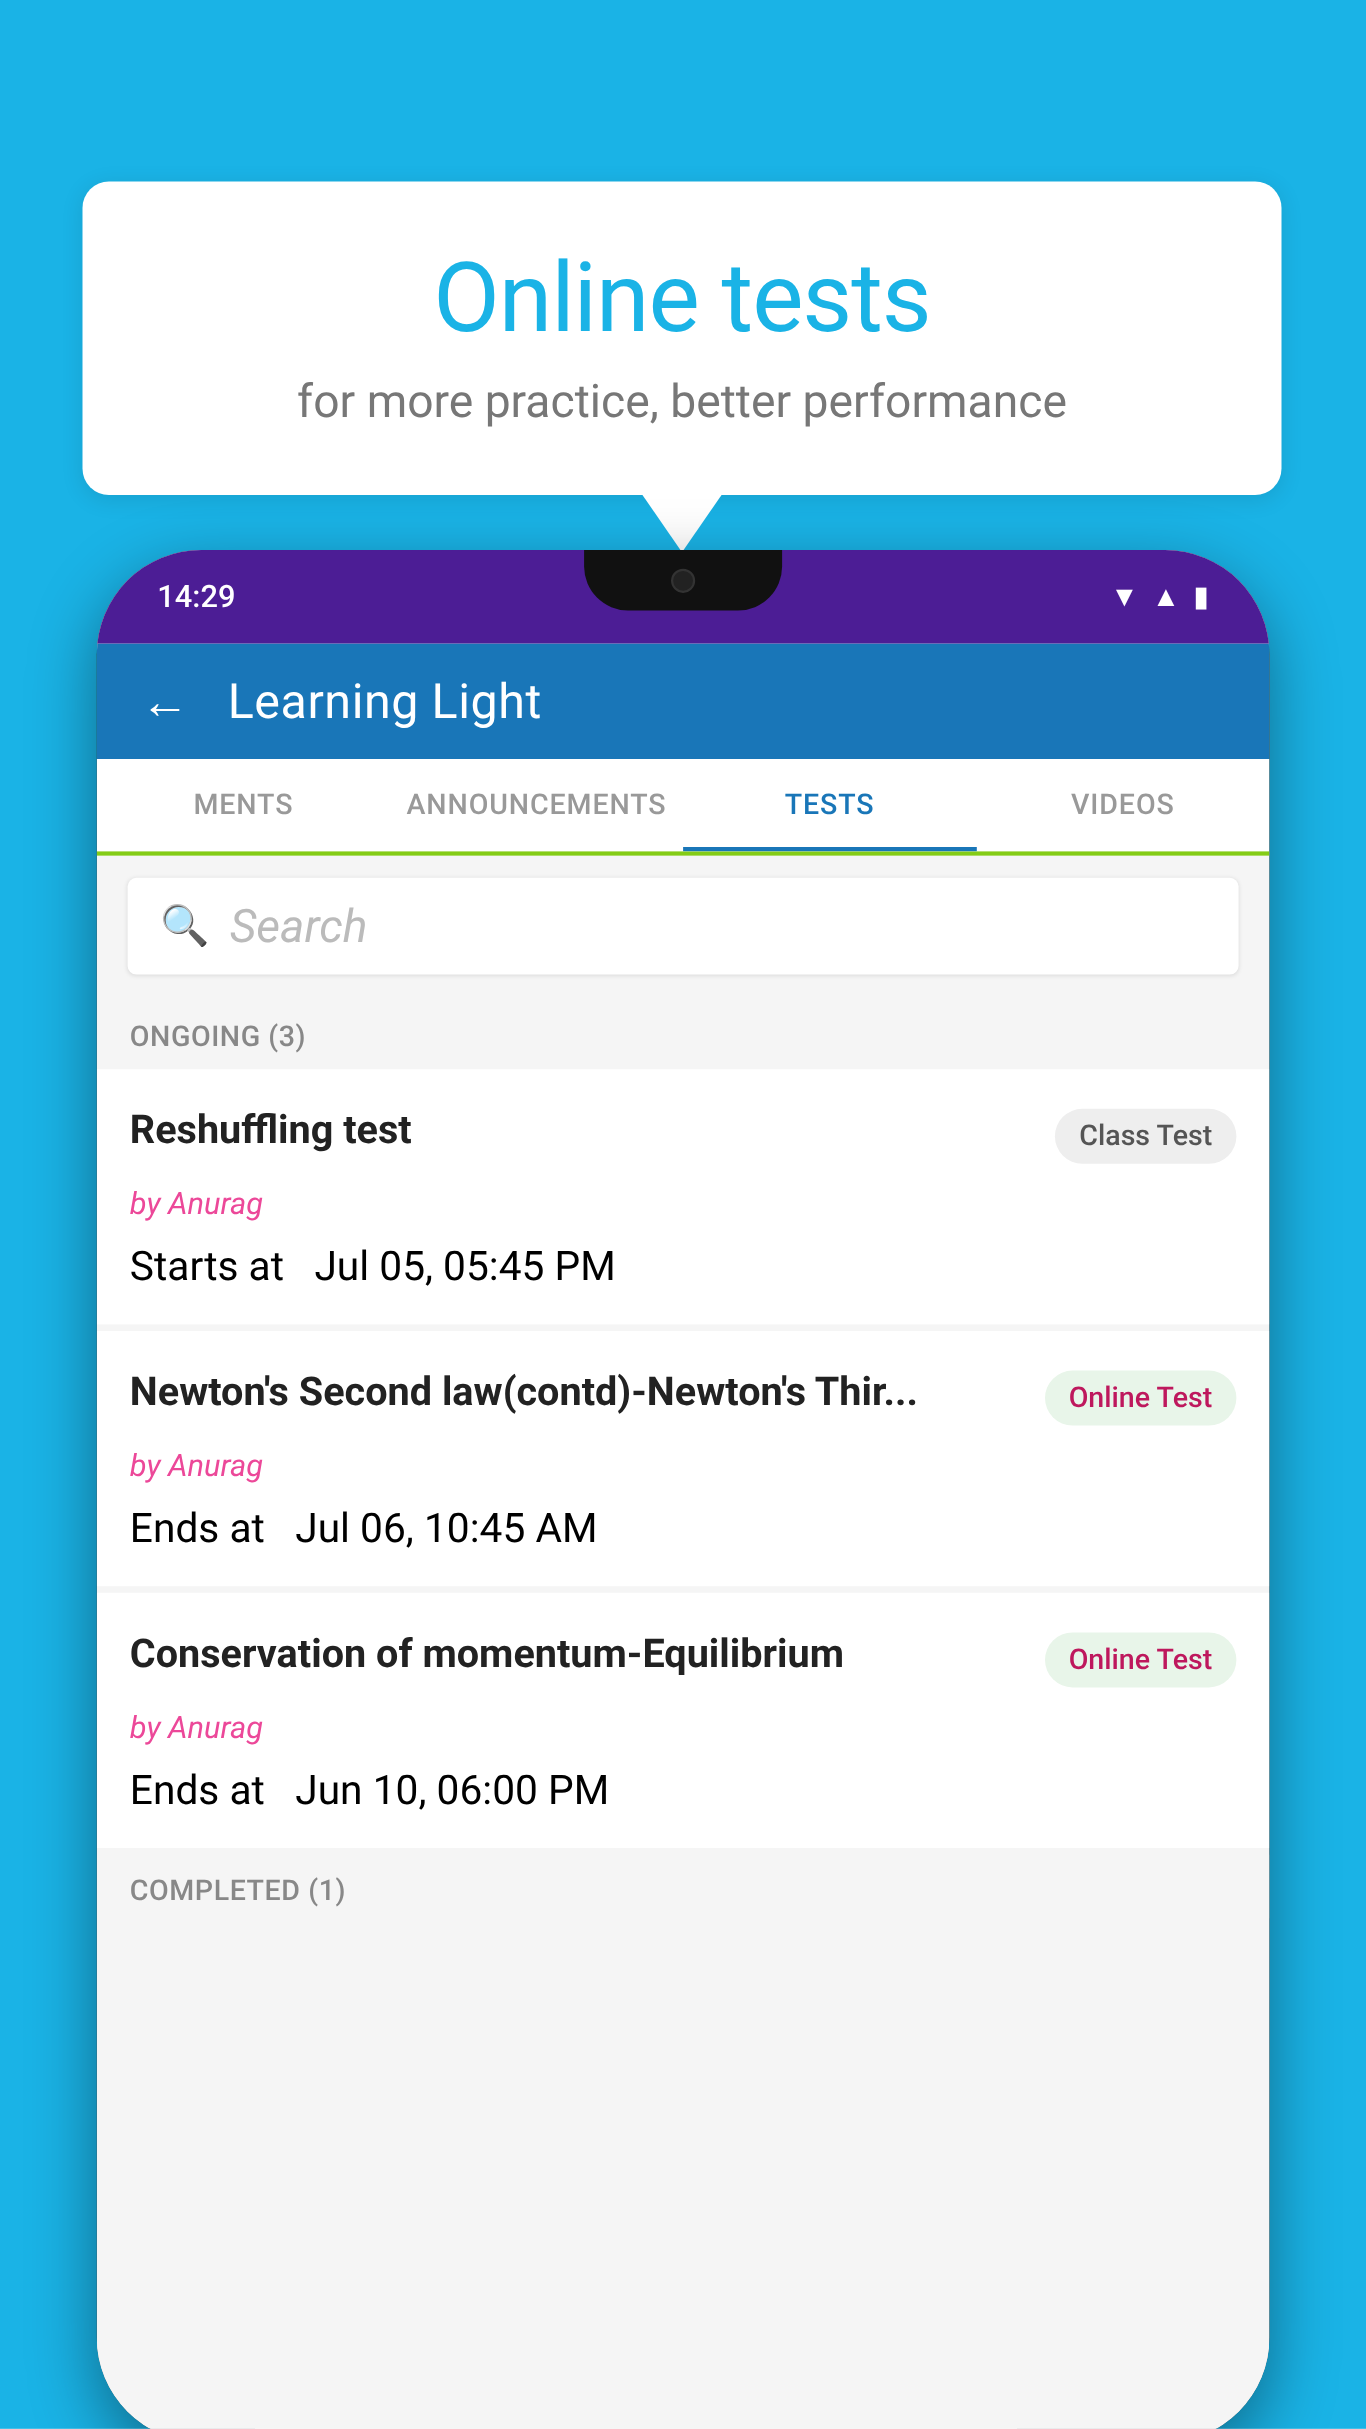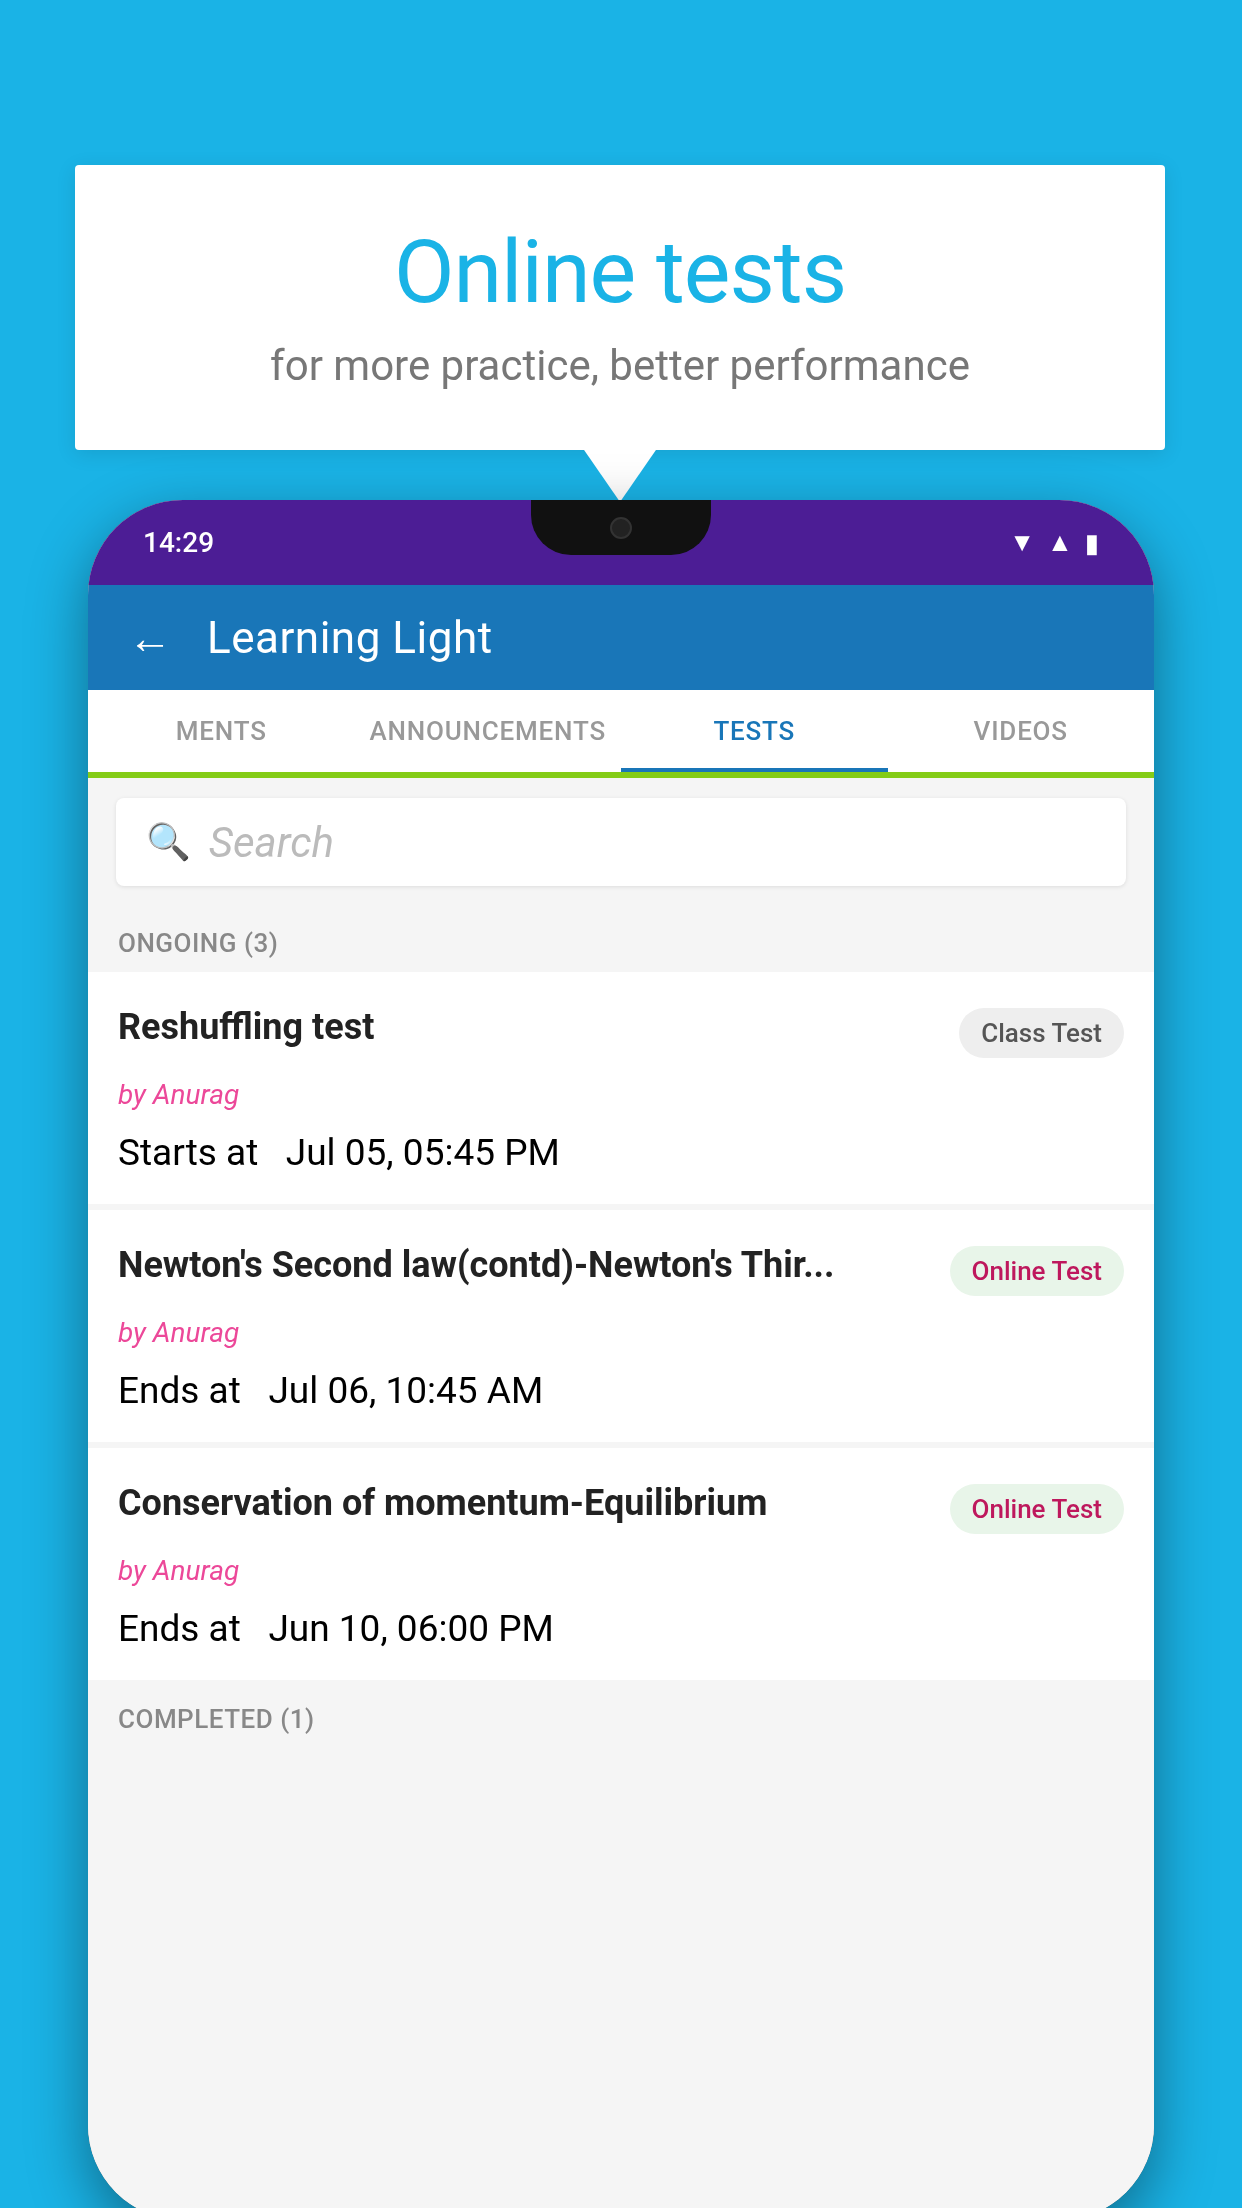--- a/index.html
+++ b/index.html
@@ -14,21 +14,21 @@
       position: relative;
     }
 
     
     .speech-bubble {
       position: absolute;
       top: 165px;
       left: 75px;
       width: 1090px;
       background: white;
-      border-radius: 4px;
+      border-radius: 24px;
       padding: 55px 60px 60px;
       text-align: center;
       box-shadow: 0 4px 20px rgba(0,0,0,0.1);
     }
 
     .speech-bubble::after {
       content: '';
       position: absolute;
       bottom: -52px;
       left: 50%;
@@ -140,21 +140,21 @@
       font-weight: 400;
       letter-spacing: 0.5px;
     }
 
     
     .tabs {
       background: white;
       height: 88px;
       display: flex;
       align-items: flex-end;
-      border-bottom: 6px solid #84cc16;
+      border-bottom: 4px solid #84cc16;
       overflow: hidden;
     }
 
     .tab {
       flex: 1;
       text-align: center;
       font-size: 26px;
       font-weight: 500;
       color: #999;
       letter-spacing: 0.8px;

